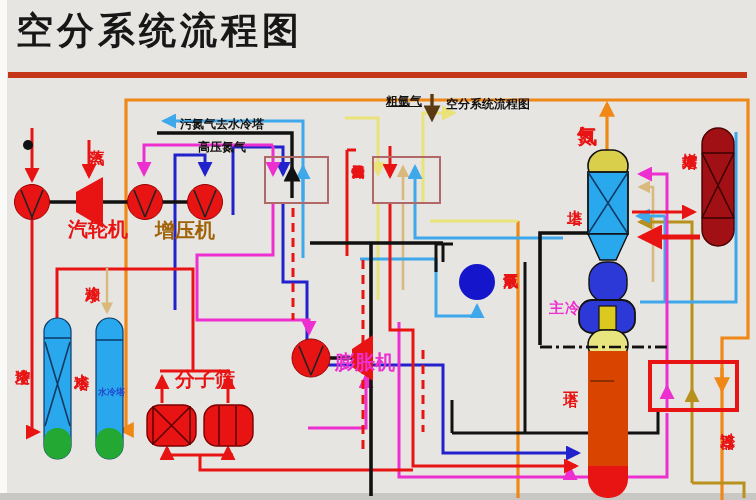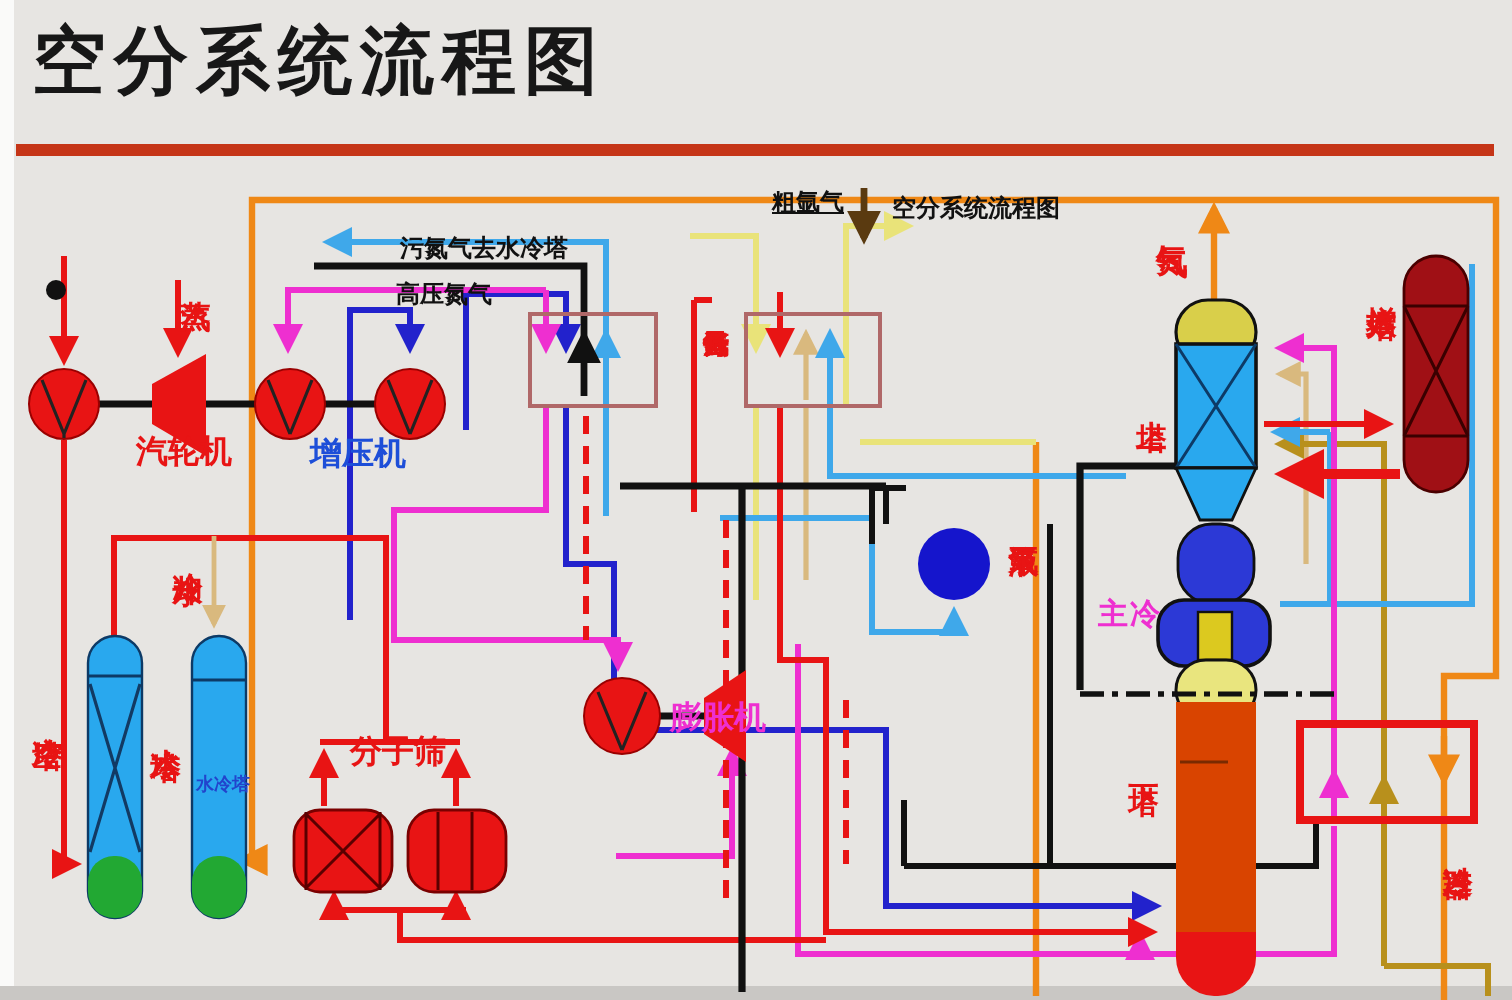--- a/index.html
+++ b/index.html
@@ -5,28 +5,28 @@
   html,body{margin:0;padding:0;background:#888;}
   #stage{position:relative;width:756px;height:500px;background:#e7e5e2;overflow:hidden;
          font-family:"Liberation Sans","DejaVu Sans",sans-serif;}
   .title{position:absolute;top:6px;left:0;width:100%;text-align:left;
          font-family:"Liberation Serif","DejaVu Serif",serif;
          font-size:37px;font-weight:600;color:#171717;letter-spacing:4px;padding-left:16px;}
   svg{position:absolute;left:0;top:0;}
   .lbl{position:absolute;font-weight:bold;line-height:1.12;white-space:pre;}
   .v{writing-mode:vertical-rl;text-orientation:upright;}
   .red{color:#e81414;}
-  .crimson{color:#1d4ed8;}
+  .crimson{color:#a16207;}
   .mag{color:#ee2fd0;}
   .blk{color:#111;}
   .blu{color:#2244cc;}
   .s12{font-size:12px;}
   .s13{font-size:13px;}
   .s15{font-size:15px;letter-spacing:1px;}
-  .s16{font-size:16px;}
+  .s16{font-size:20px;}
   .s9{font-size:9px;font-weight:bold;}
 </style>
 </head>
 <body>
 
 <div id="stage">
 
   <div class="title">空分系统流程图</div>
 
   <svg width="756" height="500" viewBox="0 0 756 500">
@@ -246,21 +246,21 @@
       <path d="M702,153 L734,218 M734,153 L702,218" stroke="#3a0000" stroke-width="1.5"></path>
     </g>
 
     <circle cx="477" cy="282" r="18" fill="#1515cc"></circle>
   </svg>
 
   <div class="lbl red v s15" style="left:88px;top:138px;">蒸汽</div>
   <div class="lbl red s16" style="left:68px;top:218px;">汽轮机</div>
   <div class="lbl crimson s16" style="left:155px;top:219px;">增压机</div>
   <div class="lbl blk s12" style="left:198px;top:103px;margin-top:38px;">高压氮气</div>
-  <div class="lbl blk s12" style="left:200px;top:118px;">污氮气去水冷塔</div>
+  <div class="lbl blk s12" style="left:180px;top:118px;">污氮气去水冷塔</div>
   <div class="lbl blk s12" style="left:386px;top:95px;text-decoration:underline;">粗氩气</div>
   <div class="lbl blk s12" style="left:446px;top:98px;">空分系统流程图</div>
   <div class="lbl red v s16" style="left:576px;top:110px;">氮气</div>
   <div class="lbl red v s15" style="left:681px;top:141px;">增效塔</div>
   <div class="lbl red v s15" style="left:566px;top:198px;">上塔</div>
   <div class="lbl red v s15" style="left:502px;top:260px;">液氧泵</div>
   <div class="lbl mag s15" style="left:549px;top:300px;">主冷</div>
   <div class="lbl red v s15" style="left:562px;top:380px;">下塔</div>
   <div class="lbl red v s15" style="left:719px;top:421px;">过冷器</div>
   <div class="lbl red v s15" style="left:14px;top:356px;">空冷塔</div>

